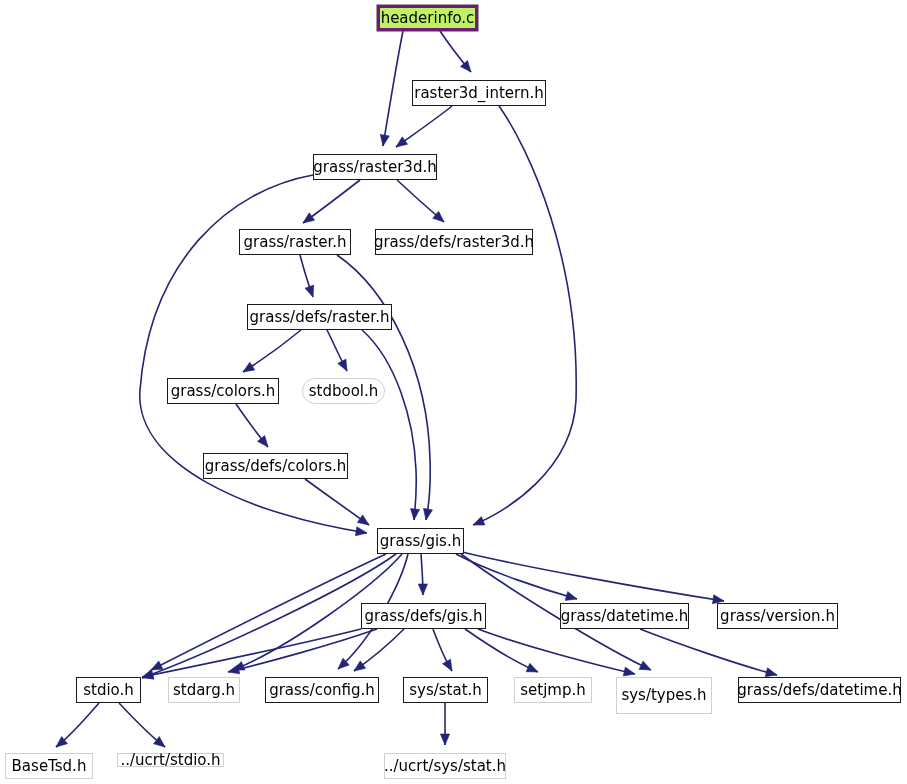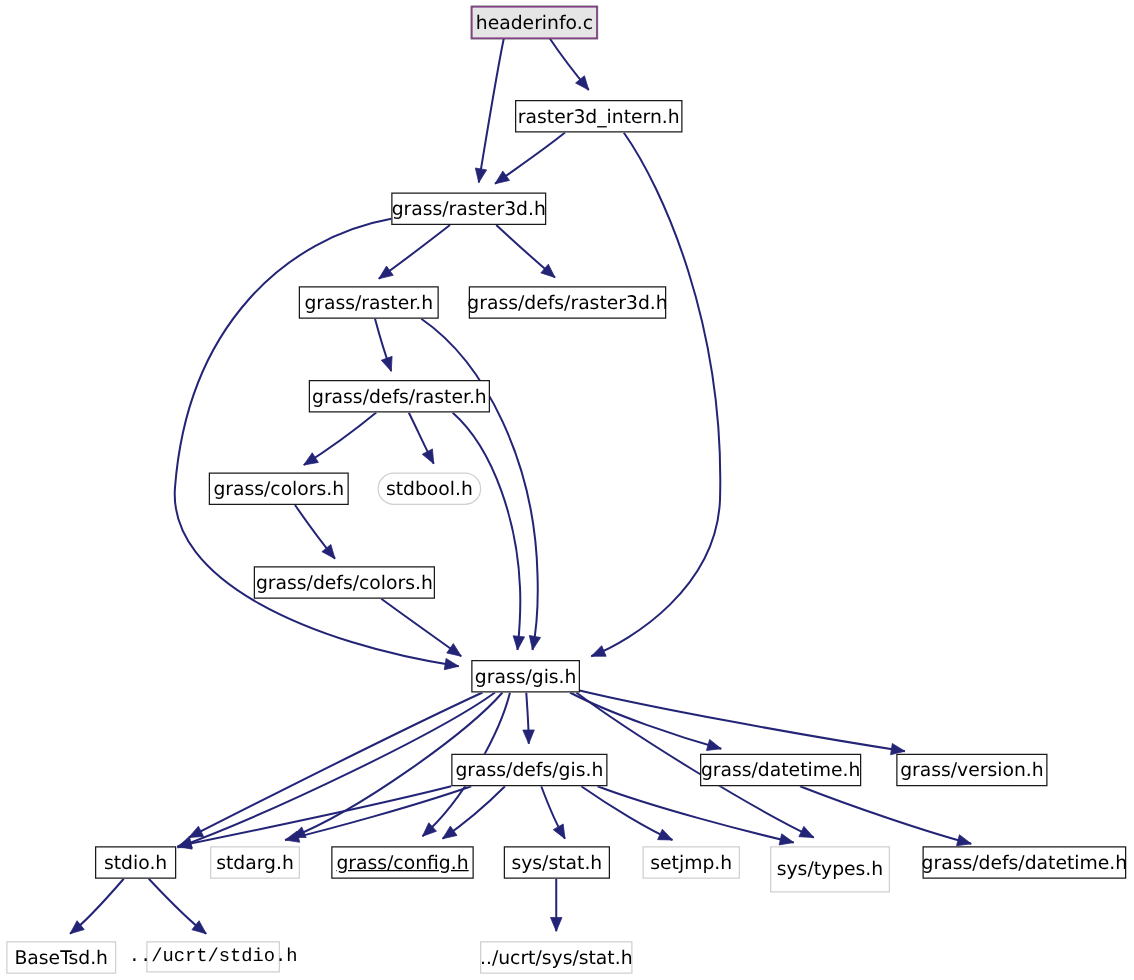--- a/index.html
+++ b/index.html
@@ -33,22 +33,22 @@
     white-space: nowrap;
     font-size: 15px;
     line-height: 1;
     letter-spacing: 0px;
     color: #000000;
     background: #ffffff;
     border: 1px solid #000000;
     z-index: 2;
   }
   .node.root {
-    background: #e5e5e5;
-    border: 1px solid #701a75;
+    background: #bef264;
+    border: 3px solid #701a75;
     box-shadow: 0 0 0 0.5px #404040;
   }
   .node.internal {
     border: 1.5px solid #1a1a1a;
     text-align: right;
   }
   .node.external {
     border: 1px solid #d0d0d0;
   }
   .edge-path {
@@ -177,39 +177,39 @@
       </div>
       <div class="node internal" style="left: 717px; top: 603px; width: 121px; height: 26px;">
         <span>grass/version.h</span>
       </div>
       <div class="node internal" style="left: 76px; top: 677px; width: 65px; height: 26px;">
         <span>stdio.h</span>
       </div>
       <div class="node external" style="left: 168px; top: 677px; width: 72px; height: 26px;">
         <span>stdarg.h</span>
       </div>
-      <div class="node internal" style="left: 265px; top: 677px; width: 114px; height: 26px; text-decoration: underline;">
+      <div class="node internal" style="left: 265px; top: 677px; width: 114px; height: 26px;">
         <span>grass/config.h</span>
       </div>
       <div class="node internal" style="left: 403px; top: 677px; width: 85px; height: 26px;">
         <span>sys/stat.h</span>
       </div>
       <div class="node external" style="left: 514px; top: 677px; width: 78px; height: 26px;">
         <span>setjmp.h</span>
       </div>
       <div class="node external" style="left: 616px; top: 677px; width: 96px; height: 37px;">
         <span>sys/types.h</span>
       </div>
       <div class="node internal" style="left: 738px; top: 677px; width: 163px; height: 26px;">
         <span>grass/defs/datetime.h</span>
       </div>
       <div class="node external" style="left: 5px; top: 753px; width: 88px; height: 26px;">
         <span>BaseTsd.h</span>
       </div>
-      <div class="node external" style="left: 117px; top: 753px; width: 107px; height: 25px; font-family: Liberation Mono, monospace;">
+      <div class="node external" style="left: 117px; top: 753px; width: 107px; height: 14px;">
         <span>../ucrt/stdio.h</span>
       </div>
       <div class="node external" style="left: 384px; top: 753px; width: 122px; height: 26px;">
         <span>../ucrt/sys/stat.h</span>
       </div>
     </div>
 
 </div>
 
 </body></html>

